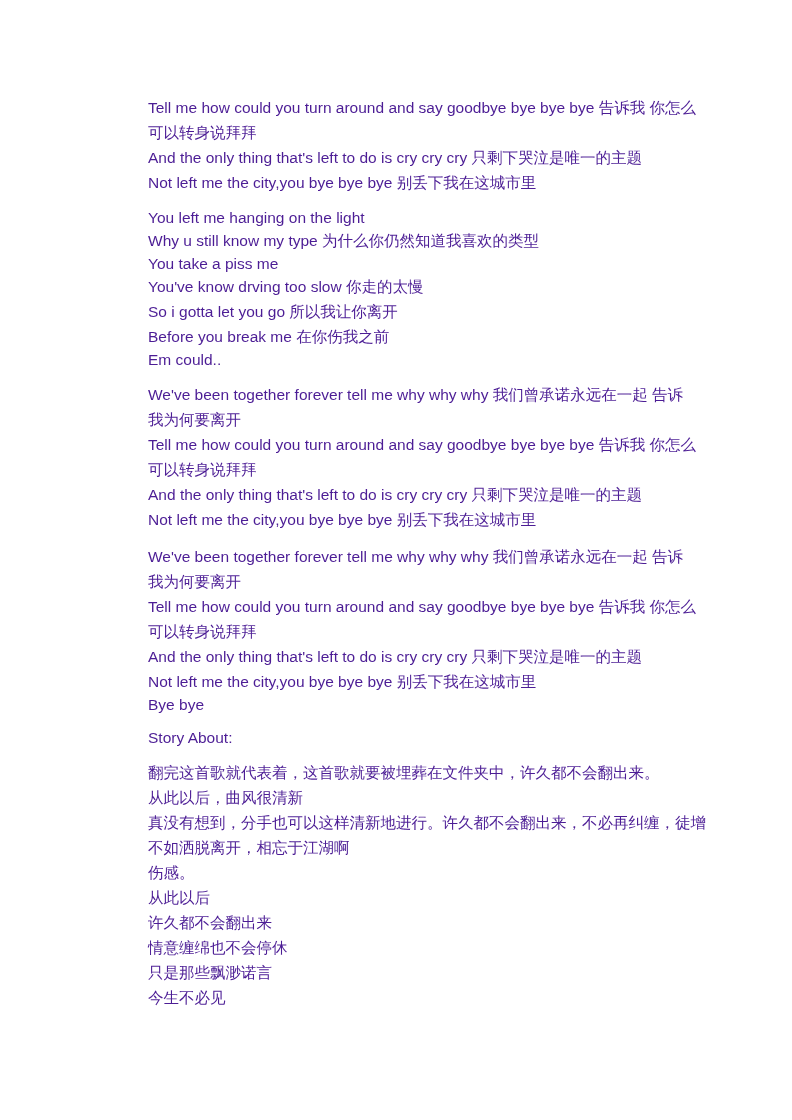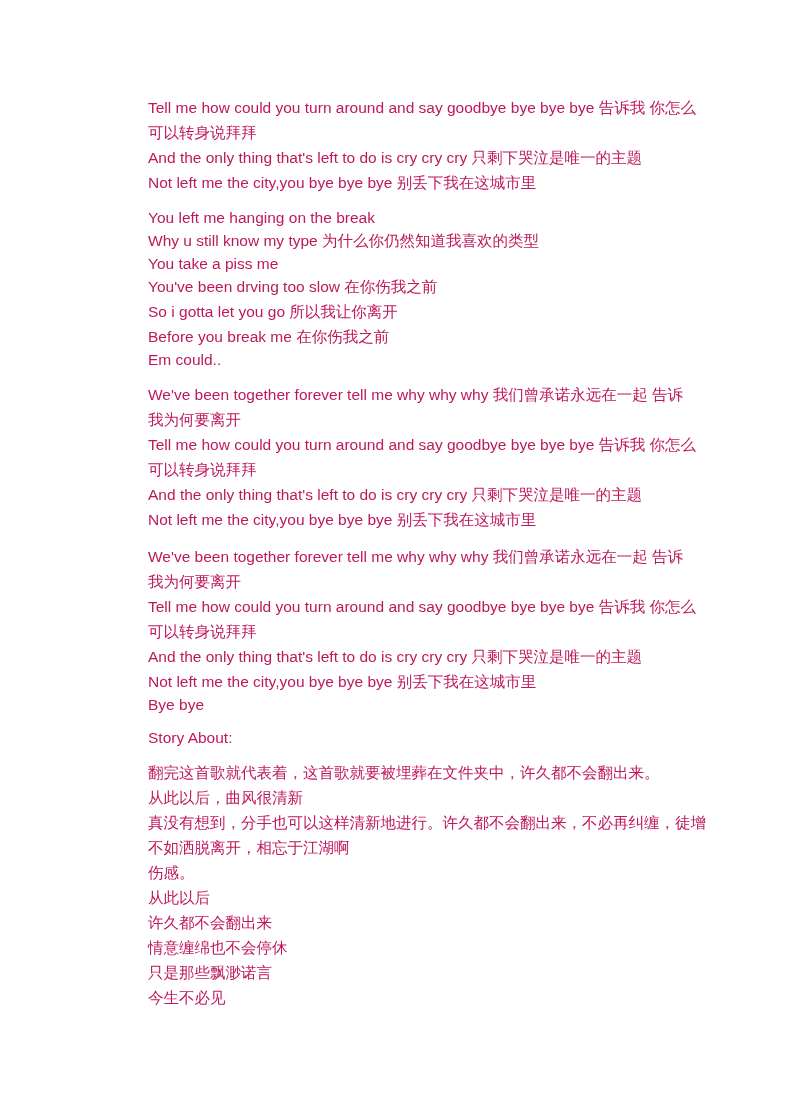--- a/index.html
+++ b/index.html
@@ -13,21 +13,21 @@
     overflow: hidden;
   }
   .page {
     box-sizing: border-box;
     width: 792px;
     height: 1120px;
     padding: 95px 100px 0 148px;
     background: #ffffff;
     font-family: "Liberation Sans", "DejaVu Sans", sans-serif;
     font-size: 15.5px;
-    color: #be185d;
+    color: #4c1d95;
   }
   .stanza {
     margin: 0 0 12px 0;
   }
   .line {
     white-space: nowrap;
   }
   .line.en { line-height: 21px; }
   .line.cn { line-height: 25px; }
   .story-heading {
@@ -41,24 +41,24 @@
 
 <div class="page">
   <div>
       <div class="stanza">
         <div class="line cn">Tell me how could you turn around and say goodbye bye bye bye 告诉我 你怎么</div>
         <div class="line cn">可以转身说拜拜</div>
         <div class="line cn">And the only thing that's left to do is cry cry cry 只剩下哭泣是唯一的主题</div>
         <div class="line cn">Not left me the city,you bye bye bye 别丢下我在这城市里</div>
       </div>
       <div class="stanza">
-        <div class="line en">You left me hanging on the break</div>
+        <div class="line en">You left me hanging on the light</div>
         <div class="line cn">Why u still know my type 为什么你仍然知道我喜欢的类型</div>
         <div class="line en">You take a piss me</div>
-        <div class="line cn">You've been drving too slow 在你伤我之前</div>
+        <div class="line cn">You've know drving too slow 你走的太慢</div>
         <div class="line cn">So i gotta let you go 所以我让你离开</div>
         <div class="line cn">Before you break me 在你伤我之前</div>
         <div class="line en">Em could..</div>
       </div>
       <div class="stanza">
         <div class="line cn">We've been together forever tell me why why why 我们曾承诺永远在一起 告诉</div>
         <div class="line cn">我为何要离开</div>
         <div class="line cn">Tell me how could you turn around and say goodbye bye bye bye 告诉我 你怎么</div>
         <div class="line cn">可以转身说拜拜</div>
         <div class="line cn">And the only thing that's left to do is cry cry cry 只剩下哭泣是唯一的主题</div>

